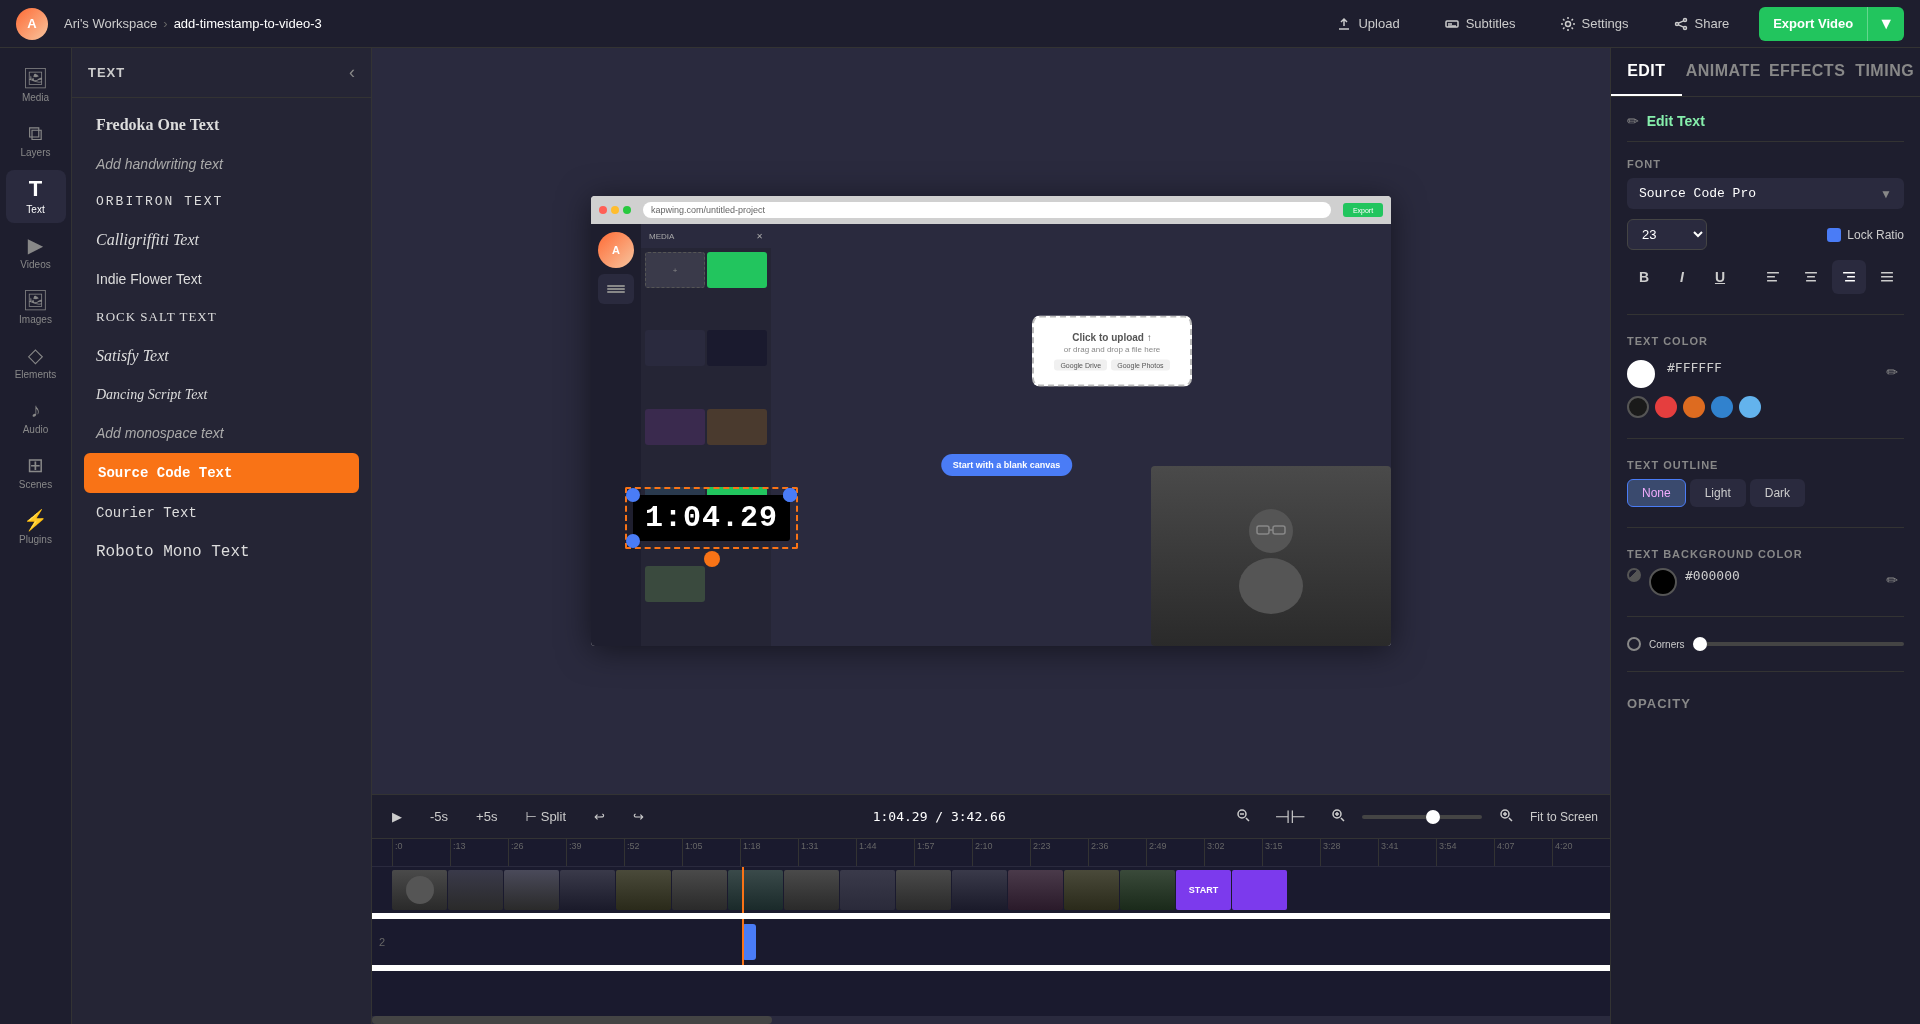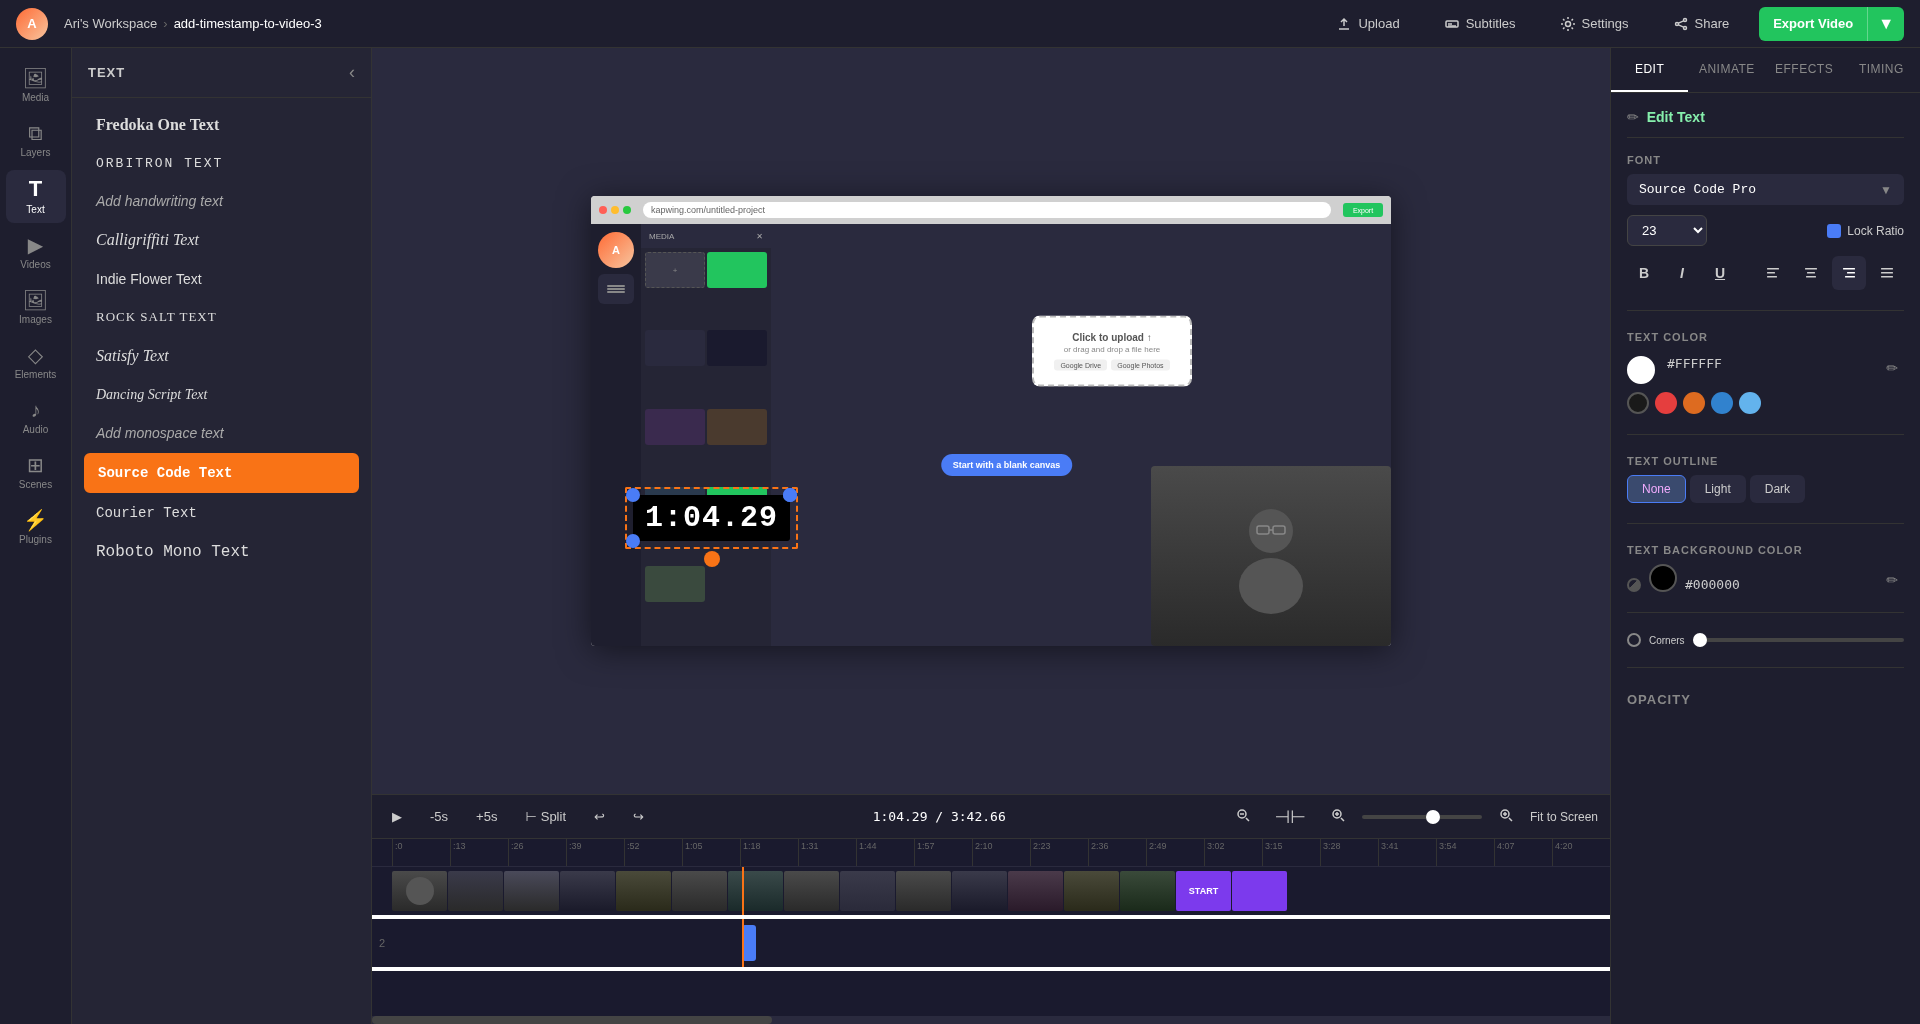--- a/index.html
+++ b/index.html
@@ -62,30 +62,30 @@
     .timeline-controls { height: 44px; background: #1e1e2e; display: flex; align-items: center; padding: 0 12px; gap: 12px; border-bottom: 1px solid #333; }
     .tc-btn { background: transparent; border: none; color: #ccc; cursor: pointer; font-size: 13px; padding: 4px 8px; border-radius: 4px; }
     .tc-time { color: #fff; font-size: 13px; flex: 1; text-align: center; font-family: monospace; }
     .zoom-controls { display: flex; align-items: center; gap: 8px; }
     .zoom-slider { width: 100px; }
     .fit-screen-btn { background: transparent; border: none; color: #ccc; cursor: pointer; font-size: 12px; }
 
     .timeline-ruler { height: 28px; background: #1a1a2e; display: flex; align-items: center; padding: 0; border-bottom: 1px solid #2a2a3e; overflow: hidden; position: relative; }
     .ruler-mark { flex: 1; display: flex; flex-direction: column; align-items: flex-start; font-size: 9px; color: #666; border-left: 1px solid #333; padding-left: 2px; height: 100%; justify-content: flex-start; padding-top: 2px; }
     .timeline-tracks { flex: 1; display: flex; flex-direction: column; overflow: hidden; }
-    .track-row { height: 52px; display: flex; align-items: center; border-bottom: 4px solid #ffffff; position: relative; }
+    .track-row { height: 52px; display: flex; align-items: center; border-bottom: 6px solid #ffffff; position: relative; }
     .track-number { width: 20px; text-align: center; font-size: 11px; color: #666; flex-shrink: 0; }
     .track-content { flex: 1; height: 40px; position: relative; background: transparent; overflow: hidden; }
     .bottom-scrollbar { height: 8px; background: #2a2a3e; position: relative; }
     .scrollbar-thumb { height: 100%; width: 400px; background: #444; border-radius: 4px; position: absolute; left: 0; }
 
     
     .right-panel { width: 310px; background: #1e1e2e; border-left: 1px solid #333; display: flex; flex-direction: column; flex-shrink: 0; overflow-y: auto; }
     .right-panel-tabs { display: flex; border-bottom: 1px solid #333; }
-    .rp-tab { flex: 1; padding: 14px 4px; text-align: center; font-size: 12px; color: #888; cursor: pointer; border-bottom: 2px solid transparent; font-weight: 400; letter-spacing: 0.5px; }
+    .rp-tab { flex: 1; padding: 14px 4px; text-align: center; font-size: 16px; color: #888; cursor: pointer; border-bottom: 2px solid transparent; font-weight: 700; letter-spacing: 0.5px; }
     .rp-tab.active { color: #fff; border-bottom-color: #fff; }
     .right-panel-content { padding: 16px; display: flex; flex-direction: column; gap: 16px; }
     .edit-text-header { display: flex; align-items: center; gap: 8px; padding-bottom: 12px; border-bottom: 1px solid #333; }
     .edit-text-icon { color: #888; font-size: 14px; }
     .edit-text-label { font-size: 14px; font-weight: 600; color: #86efac; }
     .section-label { font-size: 11px; font-weight: 600; color: #888; letter-spacing: 1px; margin-bottom: 8px; }
     .font-selector { display: flex; align-items: center; justify-content: space-between; background: #2a2a3e; border-radius: 6px; padding: 8px 12px; cursor: pointer; }
     .font-name { font-family: 'Courier New', monospace; font-size: 13px; color: #fff; }
     .font-arrow { color: #888; font-size: 12px; }
     .font-size-row { display: flex; align-items: center; gap: 8px; }
@@ -100,21 +100,21 @@
     .align-btn.active { background: #2a2a3e; color: #fff; }
     .color-row { display: flex; align-items: flex-start; gap: 12px; margin-top: 13px; }
     .color-swatch { width: 28px; height: 28px; border-radius: 50%; border: 2px solid #fff; cursor: pointer; flex-shrink: 0; }
     .color-hex { font-size: 13px; color: #ccc; font-family: monospace; }
     .color-edit-btn { width: 24px; height: 24px; display: flex; align-items: center; justify-content: center; color: #888; cursor: pointer; font-size: 14px; }
     .color-presets { display: flex; gap: 6px; }
     .color-preset { width: 22px; height: 22px; border-radius: 50%; cursor: pointer; border: 2px solid transparent; }
     .outline-btns { display: flex; gap: 4px; }
     .outline-btn { padding: 6px 14px; border-radius: 6px; font-size: 12px; cursor: pointer; color: #ccc; background: #2a2a3e; border: 1px solid transparent; }
     .outline-btn.active { background: #3a4a6e; border-color: #4a7cf6; color: #f0abfc; }
-    .bg-color-row { display: flex; align-items: flex-end; gap: 8px; }
+    .bg-color-row { display: flex; align-items: flex-start; gap: 8px; }
     .bg-swatch { width: 28px; height: 28px; border-radius: 50%; background: #000; border: 2px solid #555; cursor: pointer; flex-shrink: 0; }
     .corners-row { display: flex; align-items: center; gap: 8px; }
     .corners-label { font-size: 10px; color: #ccc; }
     .corners-circle { width: 14px; height: 14px; border-radius: 50%; border: 2px solid #888; background: transparent; }
     .corners-slider { flex: 1; }
     .opacity-label { font-size: 13px; color: #888; margin-top: 4px; }
     hr.divider { border: none; border-top: 1px solid #333; margin: 4px 0; }
 
     
     .drag-handle { position: absolute; width: 14px; height: 14px; background: #4a7cf6; border-radius: 50%; cursor: pointer; }
@@ -214,22 +214,22 @@
     </div>
   </div>
 
   <div class="text-panel">
     <div class="text-panel-header">
       <span class="text-panel-title">TEXT</span>
       <span class="text-panel-close">‹</span>
     </div>
     <div class="text-list">
       <div class="text-item font-fredoka">Fredoka One Text</div>
+      <div class="text-item handwriting" style="font-style:italic;">Add handwriting text</div>
       <div class="text-item font-orbitron">Orbitron Text</div>
-      <div class="text-item handwriting" style="font-style:italic;">Add handwriting text</div>
       <div class="text-item font-calligraffiti">Calligriffiti Text</div>
       <div class="text-item font-indie">Indie Flower Text</div>
       <div class="text-item font-rocksalt">Rock Salt Text</div>
       <div class="text-item font-satisfy">Satisfy Text</div>
       <div class="text-item font-dancing">Dancing Script Text</div>
       <div class="text-item monospace" style="font-style:italic;">Add monospace text</div>
       <div class="text-item font-sourcecode selected">Source Code Text</div>
       <div class="text-item font-courier">Courier Text</div>
       <div class="text-item font-roboto">Roboto Mono Text</div>
     </div>

